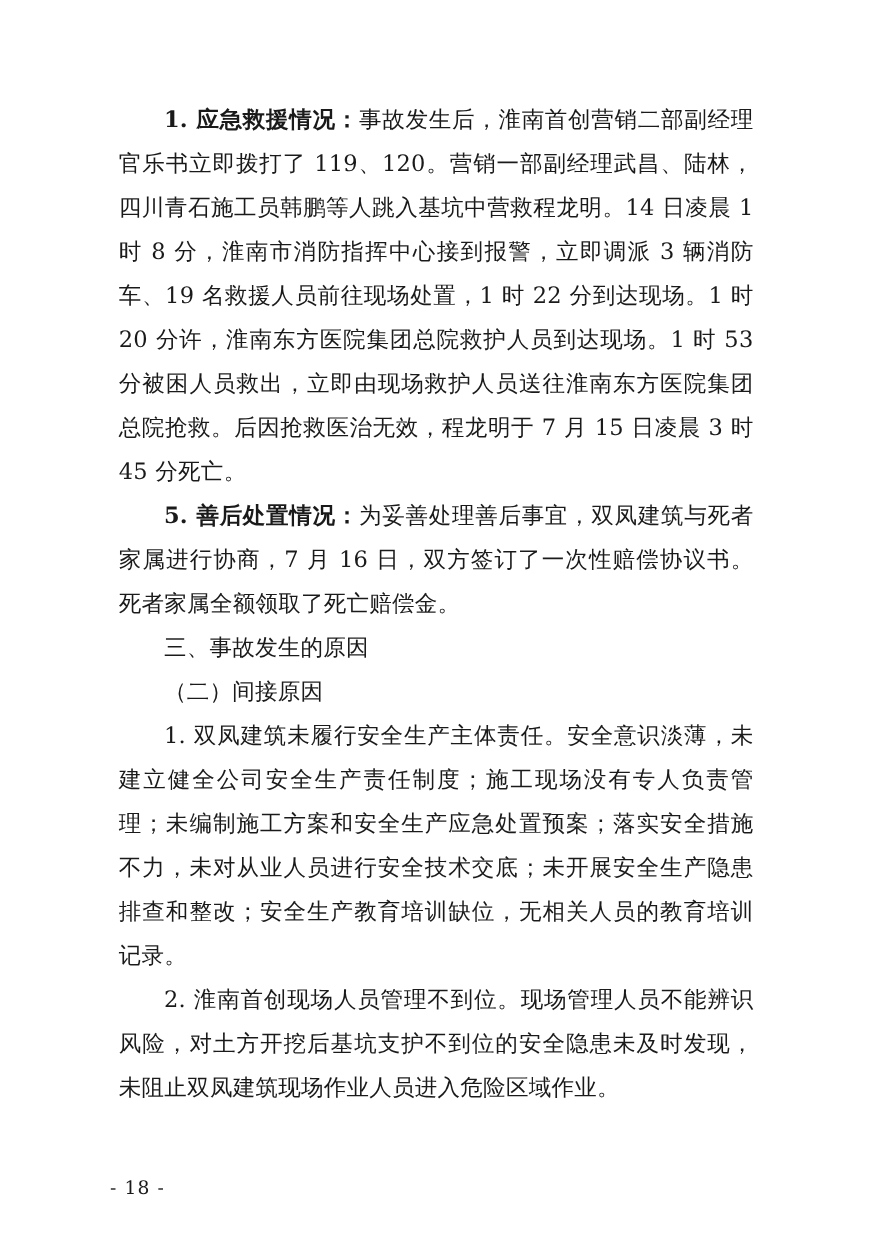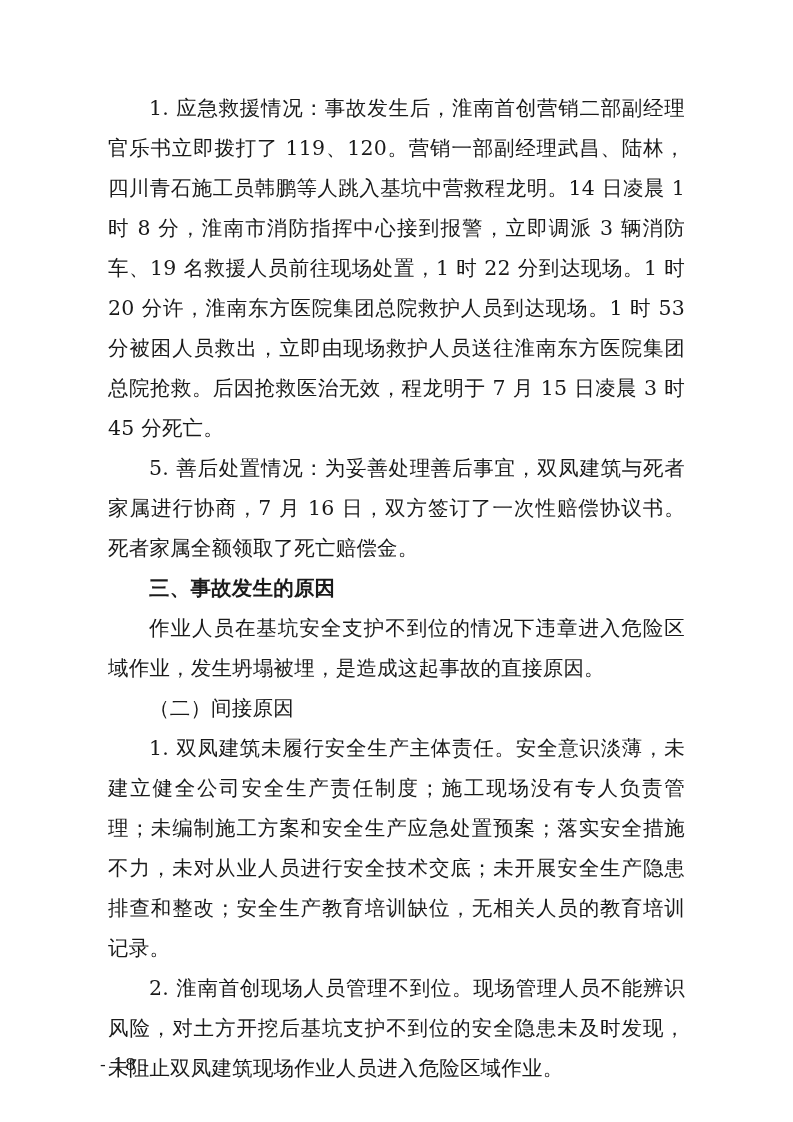--- a/index.html
+++ b/index.html
@@ -31,54 +31,53 @@
     text-justify: inter-ideograph;
     letter-spacing: 0.2px;
   }
   p {
     margin: 0;
   }
   .indent2 {
     text-indent: 2em;
   }
   .heading {
-    font-weight: bold;
+    font-weight: normal;
     text-indent: 2em;
   }
   .footer {
     position: absolute;
     left: 0;
-    bottom: 48px;
+    bottom: 32px;
     width: 793px;
     text-align: left;
     padding-left: 100px;
     box-sizing: border-box;
     font-size: 17px;
     letter-spacing: 1px;
     color: #1a1a1a;
   }
   .seg-bold {
-    font-weight: normal;
+    font-weight: bold;
   }
 </style>
 </head>
 <body>
 
 <div class="page">
 
   <div class="body-text">
 
     <p class="indent2"><span class="seg-bold">1. 应急救援情况：</span><span>事故发生后，淮南首创营销二部副经理官乐书立即拨打了 119、120。营销一部副经理武昌、陆林，四川青石施工员韩鹏等人跳入基坑中营救程龙明。14 日凌晨 1 时 8 分，淮南市消防指挥中心接到报警，立即调派 3 辆消防车、19 名救援人员前往现场处置，1 时 22 分到达现场。1 时 20 分许，淮南东方医院集团总院救护人员到达现场。1 时 53 分被困人员救出，立即由现场救护人员送往淮南东方医院集团总院抢救。后因抢救医治无效，程龙明于 7 月 15 日凌晨 3 时 45 分死亡。</span></p>
 
     <p class="indent2"><span class="seg-bold">5. 善后处置情况：</span><span>为妥善处理善后事宜，双凤建筑与死者家属进行协商，7 月 16 日，双方签订了一次性赔偿协议书。死者家属全额领取了死亡赔偿金。</span></p>
 
     <p class="heading">三、事故发生的原因</p>
 
 
-    <p class="indent2">作业人员在基坑安全支护不到位的情况下违章进入危险区域作业，发生坍塌被埋，是造成这起事故的直接原因。</p>
 
     <p class="indent2">（二）间接原因</p>
 
     <p class="indent2">1. 双凤建筑未履行安全生产主体责任。安全意识淡薄，未建立健全公司安全生产责任制度；施工现场没有专人负责管理；未编制施工方案和安全生产应急处置预案；落实安全措施不力，未对从业人员进行安全技术交底；未开展安全生产隐患排查和整改；安全生产教育培训缺位，无相关人员的教育培训记录。</p>
 
     <p class="indent2">2. 淮南首创现场人员管理不到位。现场管理人员不能辨识风险，对土方开挖后基坑支护不到位的安全隐患未及时发现，未阻止双凤建筑现场作业人员进入危险区域作业。</p>
 
   </div>
 
   <div class="footer">- 18 -</div>

